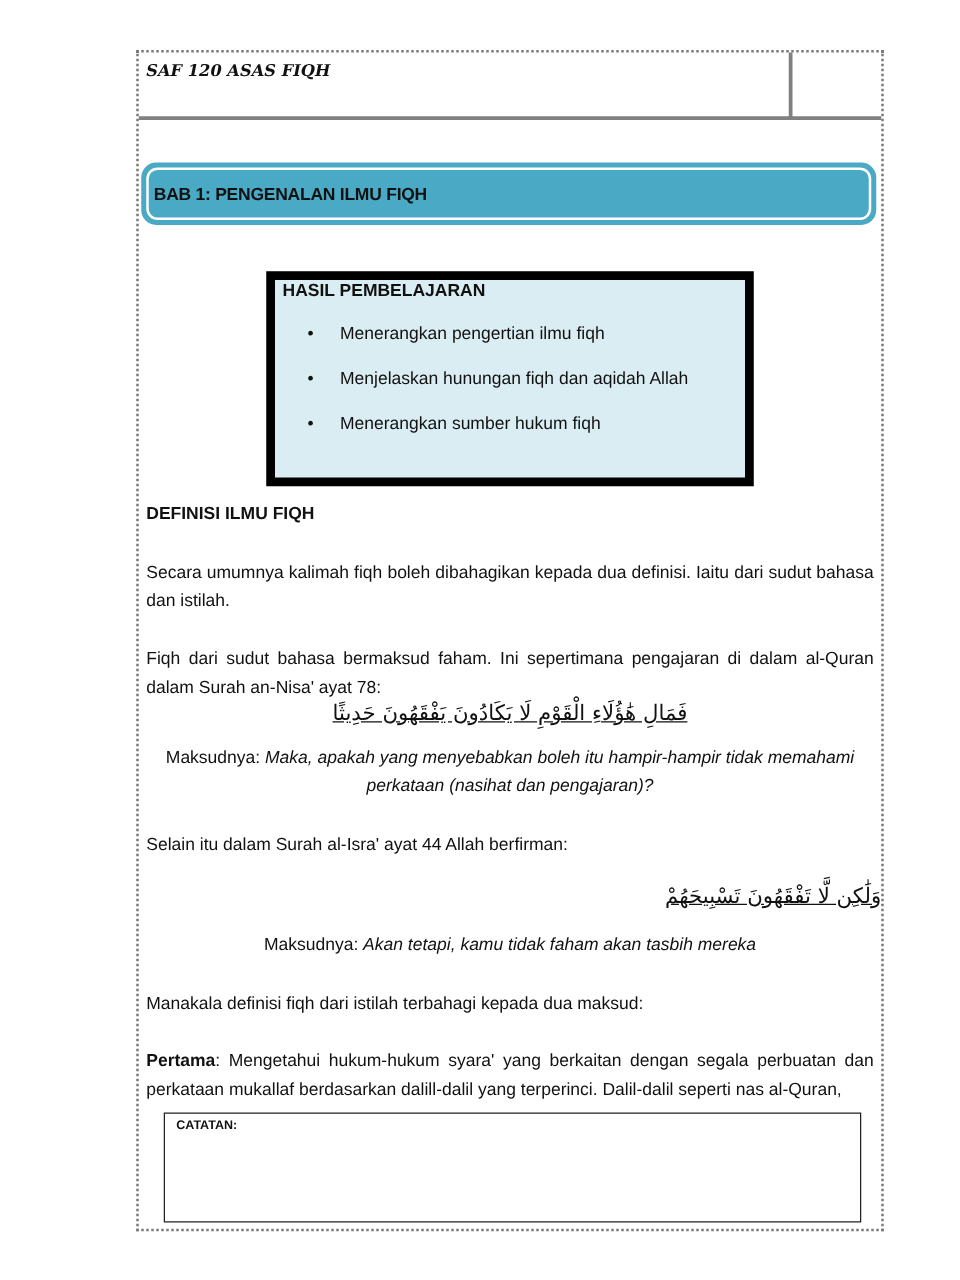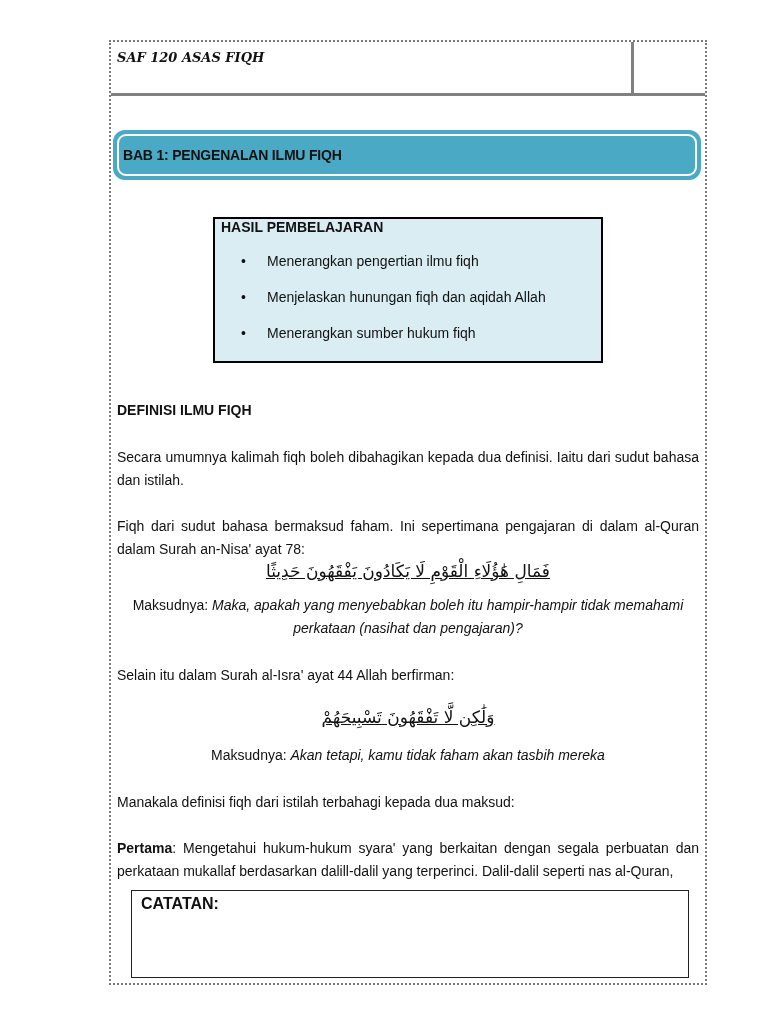--- a/index.html
+++ b/index.html
@@ -29,22 +29,22 @@
       background: #4aa9c5; border-radius: 12px; padding: 4px;
     }
     .chapter-inner {
       width: 100%; height: 100%; border: 2px solid #ffffff; border-radius: 9px;
       padding: 0 0 0 4px; display: flex; align-items: center;
     }
     .chapter-title {
       font-weight: bold; font-size: 14px; color: #111; letter-spacing: -0.2px;
     }
     .outcomes-box {
-      position: absolute; left: 102px; top: 175px; width: 390px; height: 146px;
-      background: #daedf3; border: 2px solid #000000;
+      position: absolute; left: 102px; top: 175px; width: 390px; height: 172px;
+      background: #daedf3; border: 7px solid #000000;
     }
     .outcomes-title {
       position: absolute; left: 6px; top: 0px; font-weight: bold; font-size: 14px; color: #111;
     }
     .outcomes-list {
       position: absolute; left: 26px; top: 34px; list-style: none;
     }
     .outcomes-list li {
       font-size: 14px; height: 36px; display: flex; align-items: flex-start;
     }
@@ -65,21 +65,21 @@
     .center-para {
       position: absolute; left: 0; width: 594px; text-align: center; font-size: 14px; line-height: 23px;
     }
     .italic { font-style: italic; }
     .bold { font-weight: bold; }
     .notes-box {
       position: absolute; left: 20px; top: 848px; width: 558px; height: 88px;
       border: 1px solid #222222;
     }
     .notes-label {
-      position: absolute; left: 9px; top: 4px; font-weight: bold; font-size: 16px;
+      position: absolute; left: 9px; top: 4px; font-weight: bold; font-size: 10px;
     }
   </style>
 </head>
 <body>
 
 <div class="page">
 
   <div class="header">
     <span class="header-title">SAF 120 ASAS FIQH</span>
     <div class="header-divider"></div>
@@ -116,21 +116,21 @@
   <p class="para" style="top:473px;">Fiqh dari sudut bahasa bermaksud faham. Ini sepertimana pengajaran di dalam al-Quran dalam Surah an-Nisa' ayat 78:</p>
 
   <div class="arabic" style="top:519px;">فَمَالِ هَٰؤُلَاءِ الْقَوْمِ لَا يَكَادُونَ يَفْقَهُونَ حَدِيثًا</div>
 
   <p class="center-para" style="top:552px;">
     <span>Maksudnya: </span><span class="italic">Maka, apakah yang menyebabkan boleh itu hampir-hampir tidak memahami perkataan (nasihat dan pengajaran)?</span>
   </p>
 
   <p class="para" style="top:622px;">Selain itu dalam Surah al-Isra' ayat 44 Allah berfirman:</p>
 
-  <div class="arabic" style="top:665px;">وَلَٰكِن لَّا تَفْقَهُونَ تَسْبِيحَهُمْ</div>
+  <div class="arabic" style="top:665px;text-align:right;">وَلَٰكِن لَّا تَفْقَهُونَ تَسْبِيحَهُمْ</div>
 
   <p class="center-para" style="top:702px;">
     <span>Maksudnya: </span><span class="italic">Akan tetapi, kamu tidak faham akan tasbih mereka</span>
   </p>
 
   <p class="para" style="top:749px;">Manakala definisi fiqh dari istilah terbahagi kepada dua maksud:</p>
 
   <p class="para" style="top:795px;">
     <span class="bold">Pertama</span><span>: Mengetahui hukum-hukum syara' yang berkaitan dengan segala perbuatan dan perkataan mukallaf berdasarkan dalill-dalil yang terperinci. Dalil-dalil seperti nas al-Quran,</span>
   </p>

